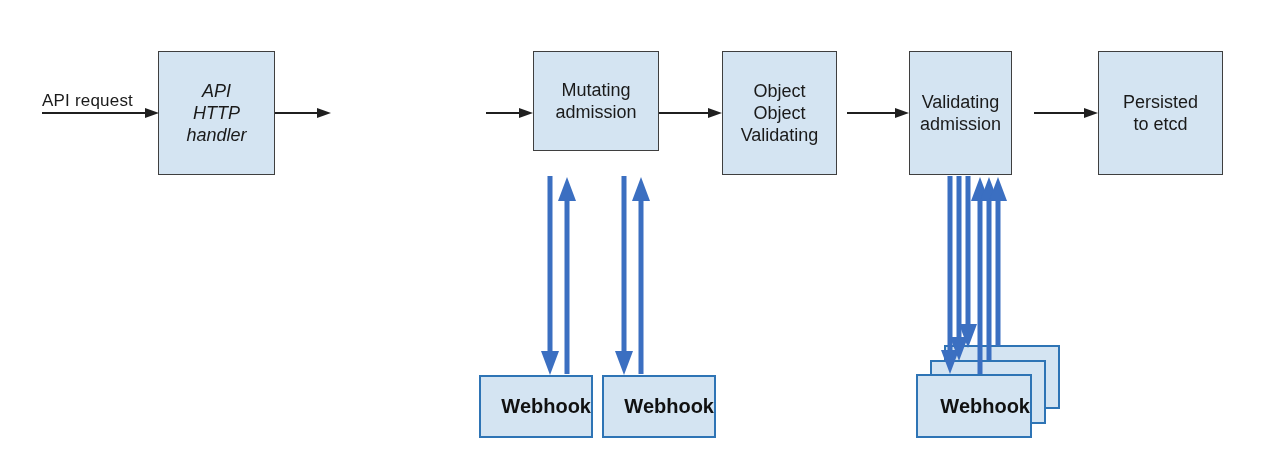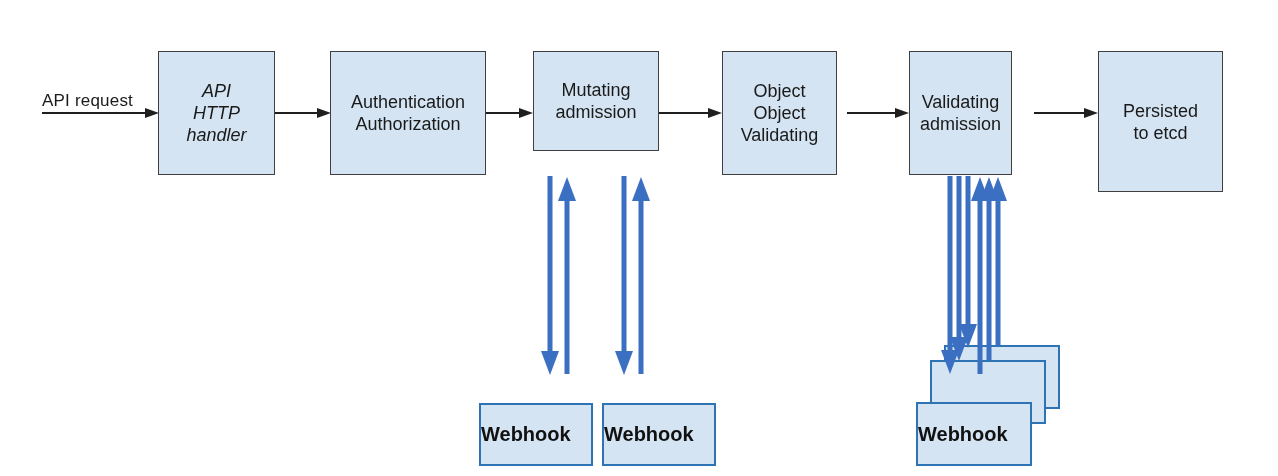--- a/index.html
+++ b/index.html
@@ -11,22 +11,22 @@
     position:absolute;
     background:var(--box-fill,#d4e4f2);
     border:1.5px solid var(--stage-border,#3f3f3f);
     display:flex; flex-direction:column; justify-content:center; align-items:center;
     text-align:center; font-size:18px; line-height:22px; color:var(--text,#1a1a1a);
   }
   .webhook {
     position:absolute;
     background:var(--box-fill,#d4e4f2);
     border:2px solid var(--webhook-border,#2e74b5);
-    display:flex; justify-content:flex-start; align-items:center;
-    font-weight:bold; font-size:20px; color:#111111;margin-top:28px;
+    display:flex; justify-content:flex-end; align-items:center;
+    font-weight:bold; font-size:20px; color:#111111;
   }
   .stack-ghost {
     position:absolute;
     background:var(--box-fill,#d4e4f2);
     border:2px solid var(--webhook-border,#2e74b5);
   }
   .api-label {
     position:absolute; left:42px; top:91px;
     font-size:17px; color:var(--text,#1a1a1a); letter-spacing:0.2px;
   }
@@ -45,42 +45,38 @@
 <div class="canvas">
 
   <div class="api-label">API request</div>
 
   <div class="stage" style="left:158px; top:51px; width:117px; height:124px;font-style:italic;">
     <span>API</span>
     <span>HTTP</span>
     <span>handler</span>
   </div>
 
-  <div class="stage" style="left:330px; top:51px; width:156px; height:124px;">
-    <span>Authentication</span>
-    <span>Authorization</span>
-  </div>
 
   <div class="stage" style="left:533px; top:51px; width:126px; height:100px;">
     <span>Mutating</span>
     <span>admission</span>
   </div>
 
   <div class="stage" style="left:722px; top:51px; width:115px; height:124px;">
     <span>Object</span>
     <span>Object</span>
     <span>Validating</span>
   </div>
 
   <div class="stage" style="left:909px; top:51px; width:103px; height:124px;">
     <span>Validating</span>
     <span>admission</span>
   </div>
 
-  <div class="stage" style="left:1098px; top:51px; width:125px; height:141px;">
+  <div class="stage" style="left:1098px; top:51px; width:125px; height:124px;">
     <span>Persisted</span>
     <span>to etcd</span>
   </div>
 
   <div class="webhook" style="left:479px; top:375px; width:114px; height:63px;">
     <span>Webhook</span>
   </div>
   <div class="webhook" style="left:602px; top:375px; width:114px; height:63px;">
     <span>Webhook</span>
   </div>

